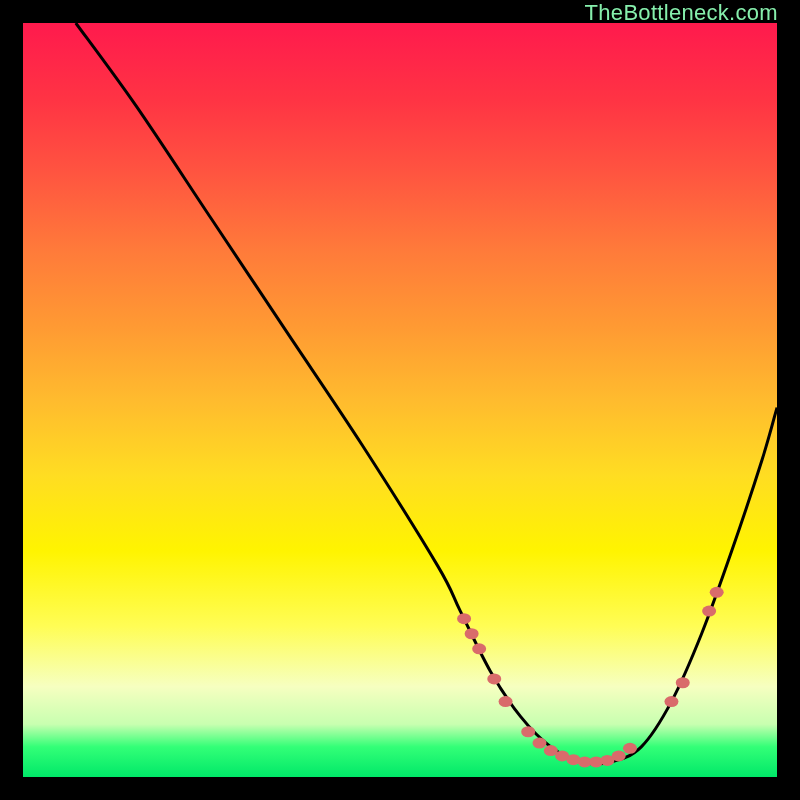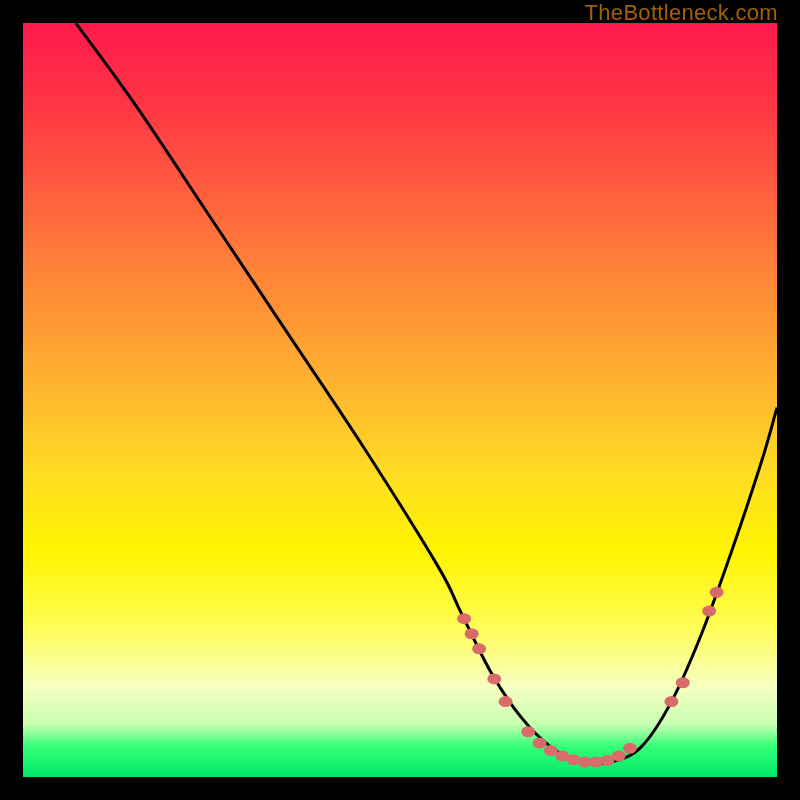--- a/index.html
+++ b/index.html
@@ -36,21 +36,21 @@
       #f6ffc0 88%,
       #c8ffb0 93%,
       #33ff77 96%,
       #00e868 100%
     );
   }
   .watermark {
     position: absolute;
     top: 0px;
     right: 22px;
-    color: #a16207;
+    color: #86efac;
     font-size: 22px;
     font-weight: 500;
     letter-spacing: 0.3px;
   }
   svg.overlay {
     position: absolute;
     left: 23px;
     top: 23px;
     width: 754px;
     height: 754px;

